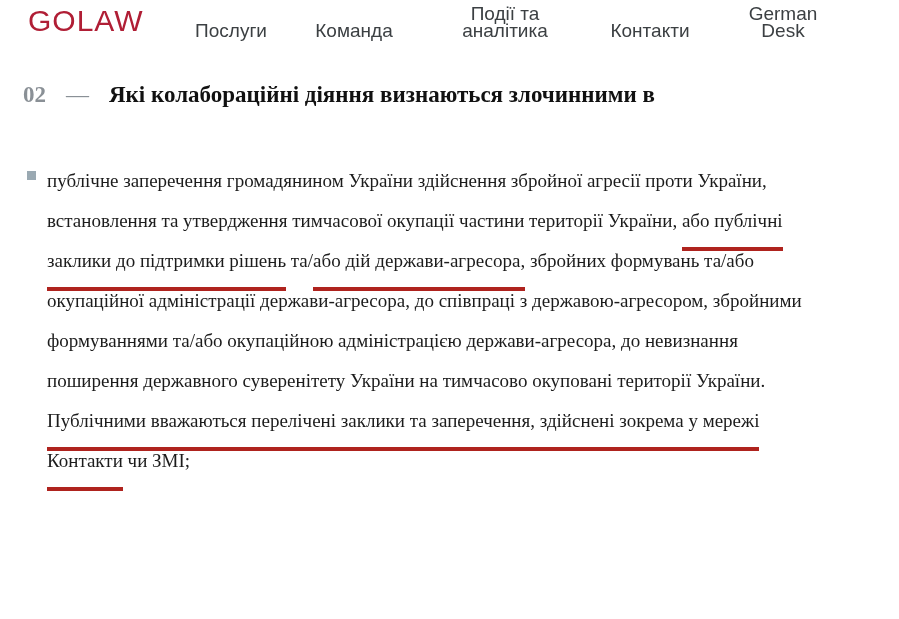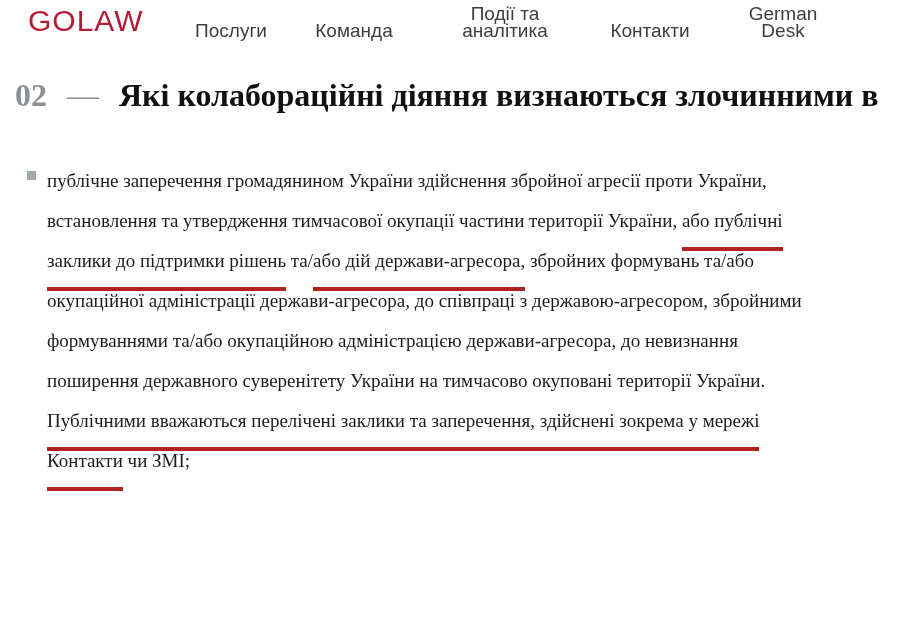--- a/index.html
+++ b/index.html
@@ -11,21 +11,21 @@
   header{position:relative;height:55px;font-family:"Liberation Sans",sans-serif;}
   .logo{position:absolute;left:28px;top:4px;font-size:30px;line-height:34px;
         letter-spacing:1px;color:#B01E35;cursor:pointer;text-decoration:none;}
   .logo-go{font-weight:400;}
   .logo-law{font-weight:400;}
   .nav-item{position:absolute;bottom:16px;transform:translateX(-50%);
             text-align:center;font-size:19px;line-height:17px;color:#3c4043;
             cursor:pointer;white-space:nowrap;}
   
   main{padding:0 20px 0 11px;}
-  h1{margin:24px 0 0 4px;font-size:32px;line-height:32px;font-weight:700;color:#111111;}
+  h1{margin:24px 0 0 12px;font-size:23px;line-height:32px;font-weight:700;color:#111111;}
   .h-line{white-space:nowrap;}
   .h-num{color:#8A9096;margin-right:20px;}
   .h-dash{color:#8A9096;margin-right:20px;font-weight:400;}
   .intro{margin-top:30px;font-size:19px;line-height:26px;}
   .intro div{white-space:nowrap;}
   .bullet-item{position:relative;margin-top:50px;padding-left:36px;
                font-size:19px;line-height:40px;}
   .bullet-square{position:absolute;left:16px;top:10px;width:9px;height:9px;
                  background:#9AA9B2;}
   .b-line{white-space:nowrap;}

